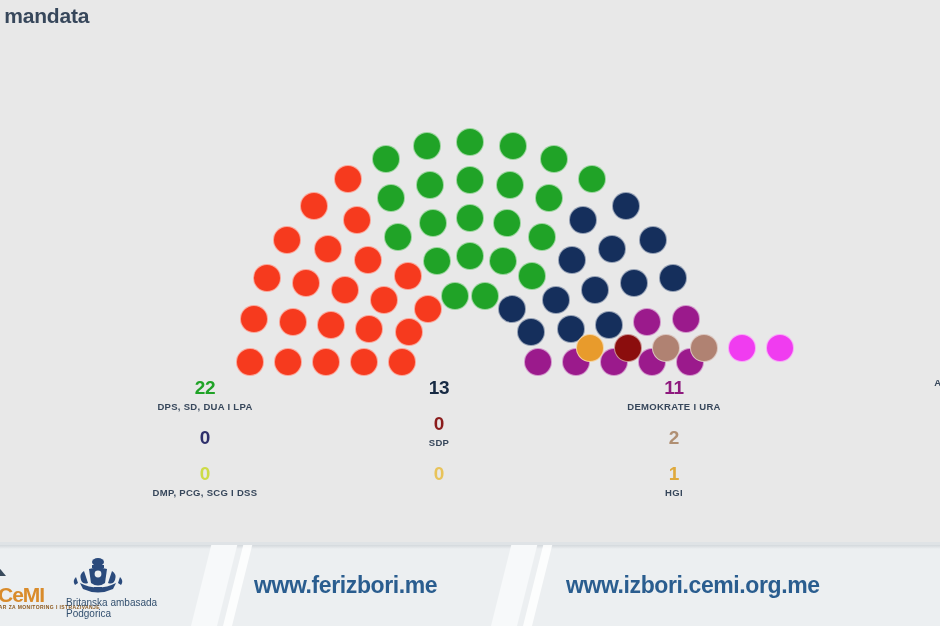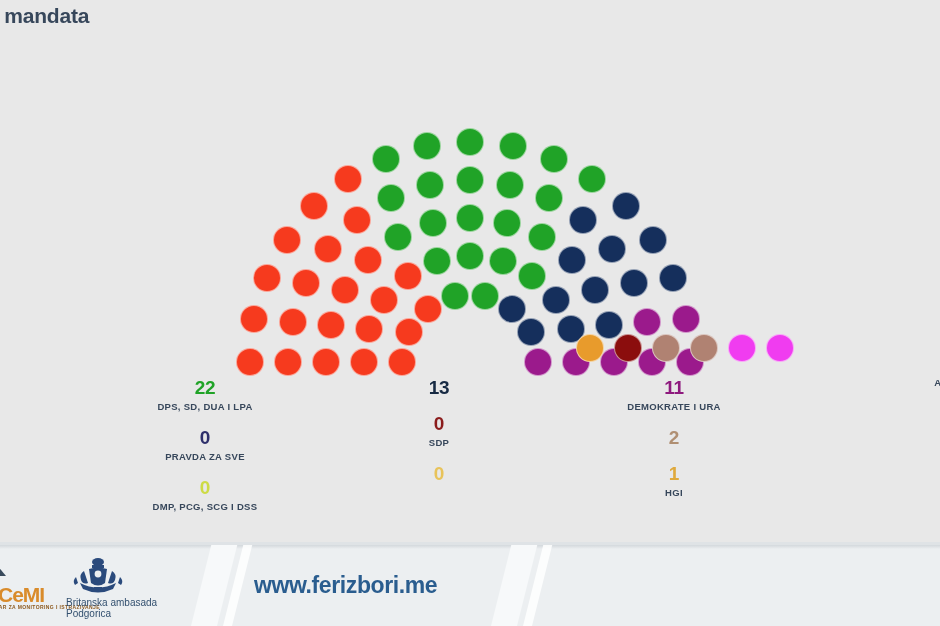--- a/index.html
+++ b/index.html
@@ -161,21 +161,20 @@
     </div>
 
   <div id="legend">
       <div class="legend-col" style="left: 90px;">
         <div class="legend-entry">
           <div class="legend-num" style="color: rgb(32, 163, 39);">22</div>
           <div class="legend-label">DPS, SD, DUA I LPA</div>
         </div>
         <div class="legend-entry">
           <div class="legend-num" style="color: rgb(46, 47, 107);">0</div>
-          <div class="legend-label">PRAVDA ZA SVE</div>
         </div>
         <div class="legend-entry">
           <div class="legend-num" style="color: rgb(205, 219, 69);">0</div>
           <div class="legend-label">DMP, PCG, SCG I DSS</div>
         </div>
       </div>
       <div class="legend-col" style="left: 324px;">
         <div class="legend-entry">
           <div class="legend-num" style="color: rgb(23, 42, 67);">13</div>
         </div>
@@ -240,15 +239,16 @@
           <path d="M50 20 q4 4 1 8 l-3 -2 z"></path>
         </g>
       </svg>
       <div id="embassy-text">
         <div>Britanska ambasada</div>
         <div>Podgorica</div>
       </div>
     </div>
 
     <div class="foot-url" style="left:254px;">www.ferizbori.me</div>
+    <div class="foot-url" style="left:566px;">www.izbori.cemi.org.me</div>
   </div>
 
 </div>
 
 </body></html>

